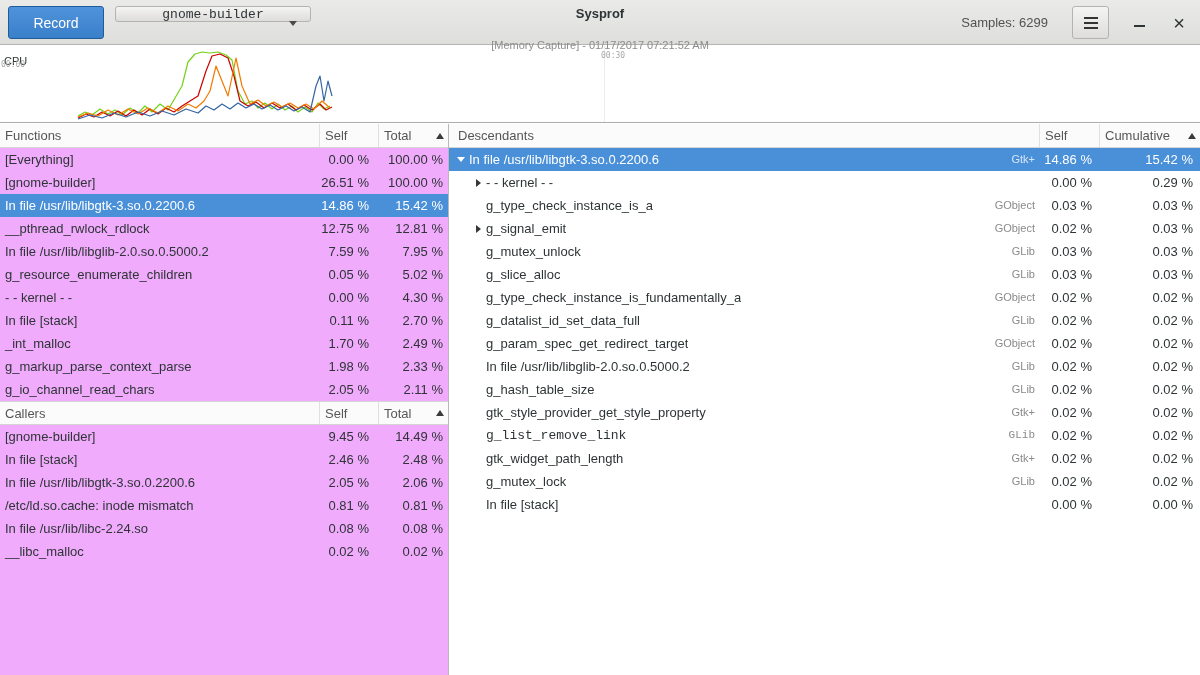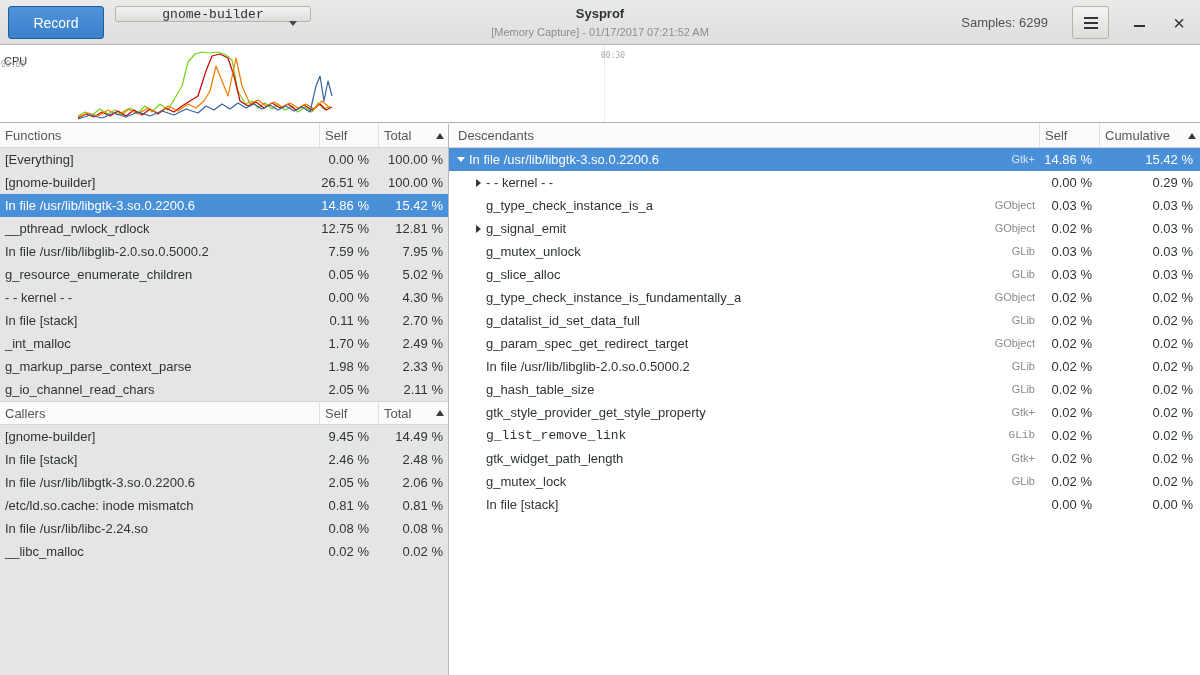--- a/index.html
+++ b/index.html
@@ -16,21 +16,21 @@
     font-family:"Liberation Sans",sans-serif; cursor:pointer; }
   .process-btn { position:absolute; left:115px; top:6px; width:196px; height:16px;
     background:linear-gradient(to bottom,#f4f4f3,#dedddb);
     border:1px solid #b3b3b0; border-radius:3px; color:#2e3436; font-size:13px;
     font-family:Liberation Mono, monospace; cursor:pointer; }
   .caret { position:absolute; right:13px; top:14px; width:0; height:0;
     border-left:4px solid transparent; border-right:4px solid transparent;
     border-top:5px solid #4a4a4a; }
   .title-block { position:absolute; left:300px; right:300px; top:6px; text-align:center; }
   .title { font-size:13px; font-weight:bold; color:#2e3436; }
-  .subtitle { font-size:11px; color:#8d8d8d; margin-top:5px; }
+  .subtitle { font-size:11px; color:#8d8d8d; margin-top:18px; }
   .samples { position:absolute; right:152px; top:0; height:45px; line-height:45px;
     font-size:13px; color:#525252; }
   .menu-btn { position:absolute; right:91px; top:6px; width:37px; height:33px;
     background:linear-gradient(to bottom,#f4f4f3,#dedddb); border:1px solid #b3b3b0;
     border-radius:3px; display:flex; align-items:center; justify-content:center; cursor:pointer; }
   .hamburger { width:14px; height:2px; background:#343434;
     box-shadow:0 -5px 0 #343434, 0 5px 0 #343434; }
   .win-btn { position:absolute; top:8px; width:30px; height:30px; border:none; background:none;
     display:flex; align-items:center; justify-content:center; color:#2e3436; cursor:pointer; }
   .win-btn.min { right:46px; }
@@ -44,21 +44,21 @@
   .cpu-label { position:absolute; left:4px; top:9px; font-size:11px; color:#2e3436; }
   .time { position:absolute; font-size:8px; color:#a9a9a9;
     font-family:"DejaVu Sans Mono", monospace; }
   .t0 { left:1px; top:14px; }
   .t30 { left:601px; top:5px; }
   .gridline { position:absolute; left:604px; top:0; bottom:0; width:1px; background:#ececec; }
 
   
   .main { position:absolute; top:124px; left:0; right:0; bottom:0; background:#fff; }
   .left-panel { position:absolute; left:0; top:0; width:449px; bottom:0;
-    border-right:1px solid #b8b8b5; background:#e5e5e5; }
+    border-right:1px solid #b8b8b5; background:#f0abfc; }
   .right-panel { position:absolute; left:449px; right:0; top:0; bottom:0; background:#fff; }
 
   .thead { display:flex; height:24px; background:#fbfbfb;
     border-bottom:1px solid #d5d5d5; font-size:13px; color:#565656; }
   .thead.bordered-top { border-top:1px solid #d5d5d5; }
   .hcell { display:flex; align-items:center; padding-left:5px; cursor:pointer; }
   .thead .sep { border-right:1px solid #e0e0e0; }
   .hcell.sorted { justify-content:space-between; padding-right:4px; }
   .sort-arrow { width:0; height:0; border-left:4px solid transparent;
     border-right:4px solid transparent; border-bottom:6px solid #3a3a3a; }

